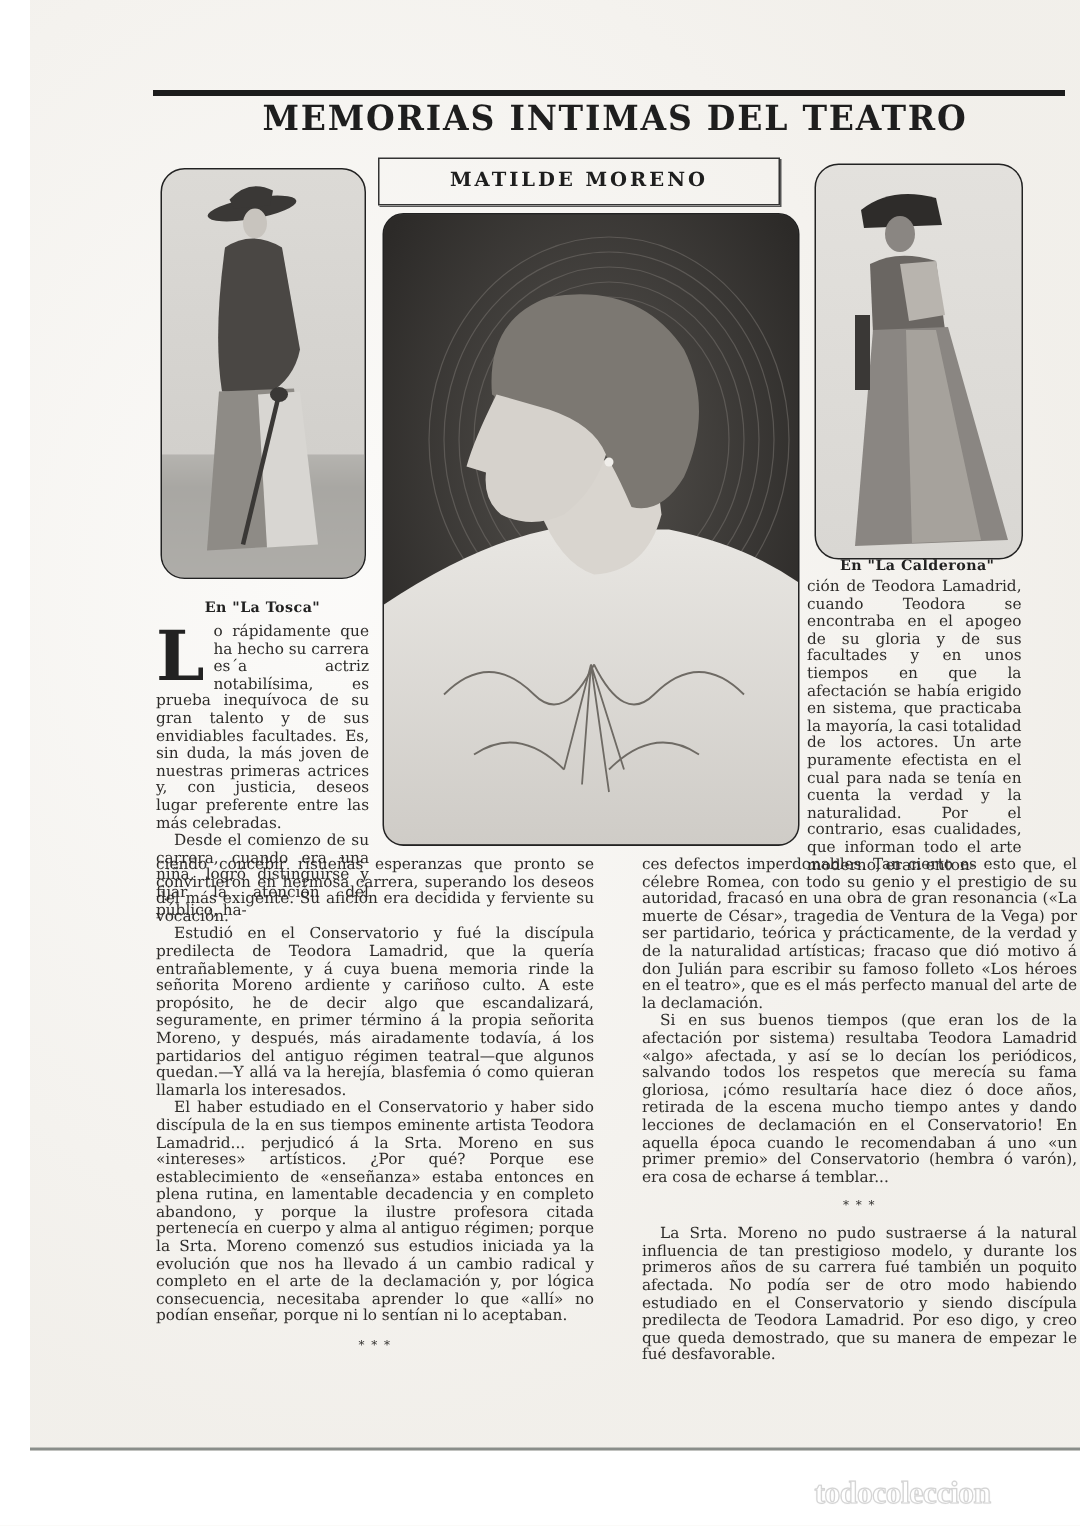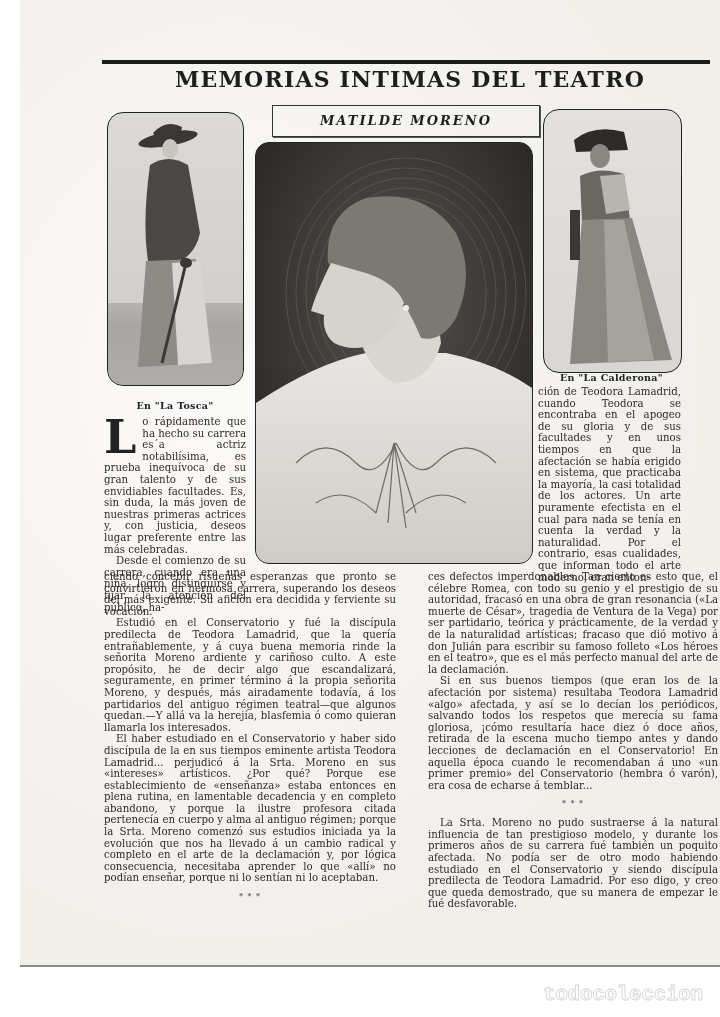--- a/index.html
+++ b/index.html
@@ -19,24 +19,24 @@
       position: absolute; left: 102px; top: 60px; width: 608px; height: 4px;
       background: #1c1c1c;
     }
     .title {
       position: absolute; left: 100px; top: 66px; width: 620px; text-align: center;
       font-family: "DejaVu Serif", serif; font-weight: bold;
       font-size: 22px; letter-spacing: 1.2px; color: #1e1e1e;
       transform: scaleY(1.05);
     }
     .name-box {
-      position: absolute; left: 272px; top: 105px; width: 266px; height: 30px;
+      position: absolute; left: 252px; top: 105px; width: 266px; height: 30px;
       border: 1.5px solid #333; box-shadow: 1px 1px 0 #555;
       text-align: center; line-height: 30px;
-      font-weight: bold; font-size: 13px; letter-spacing: 2px; color: #1e1e1e; font-style: italic;
+      font-weight: bold; font-size: 13px; letter-spacing: 2px; color: #1e1e1e;
     }
     .photo {
       position: absolute; border: 1.5px solid #222; border-radius: 16px;
       overflow: hidden;
     }
     .photo-left { left: 107px; top: 112px; width: 135px; height: 272px;
       background: linear-gradient(180deg, #dcdad6 0%, #d2d0cc 70%, #a9a7a3 78%, #bdbbb7 100%); }
     .photo-right { left: 543px; top: 109px; width: 137px; height: 262px;
       background: linear-gradient(180deg, #e3e1dd 0%, #d9d7d3 100%); }
     .photo-center { left: 255px; top: 142px; width: 276px; height: 420px;
@@ -54,21 +54,21 @@
     .dropcap {
       float: left; font-size: 46px; line-height: 38px; font-weight: bold;
       margin: 2px 6px 0 0; color: #222; font-family: "DejaVu Serif", serif;
     }
     .stars {
       text-align: center; font-size: 8px; line-height: 10px; margin: 8px 0 8px 0;
       letter-spacing: 1px;
     }
     .watermark {
       position: absolute; left: 543px; top: 983px;
-      font-family: Liberation Mono, monospace; font-weight: bold; font-size: 21px;
+      font-family: Liberation Serif, serif; font-weight: bold; font-size: 21px;
       color: #ffffff; letter-spacing: -0.3px;
       -webkit-text-stroke: 0.8px #d4d4d4;
       text-shadow: 0 0 1px #d0d0d0;
       text-align: right;
     }
   </style>
 </head>
 <body>
 
 <div class="paper"></div>

